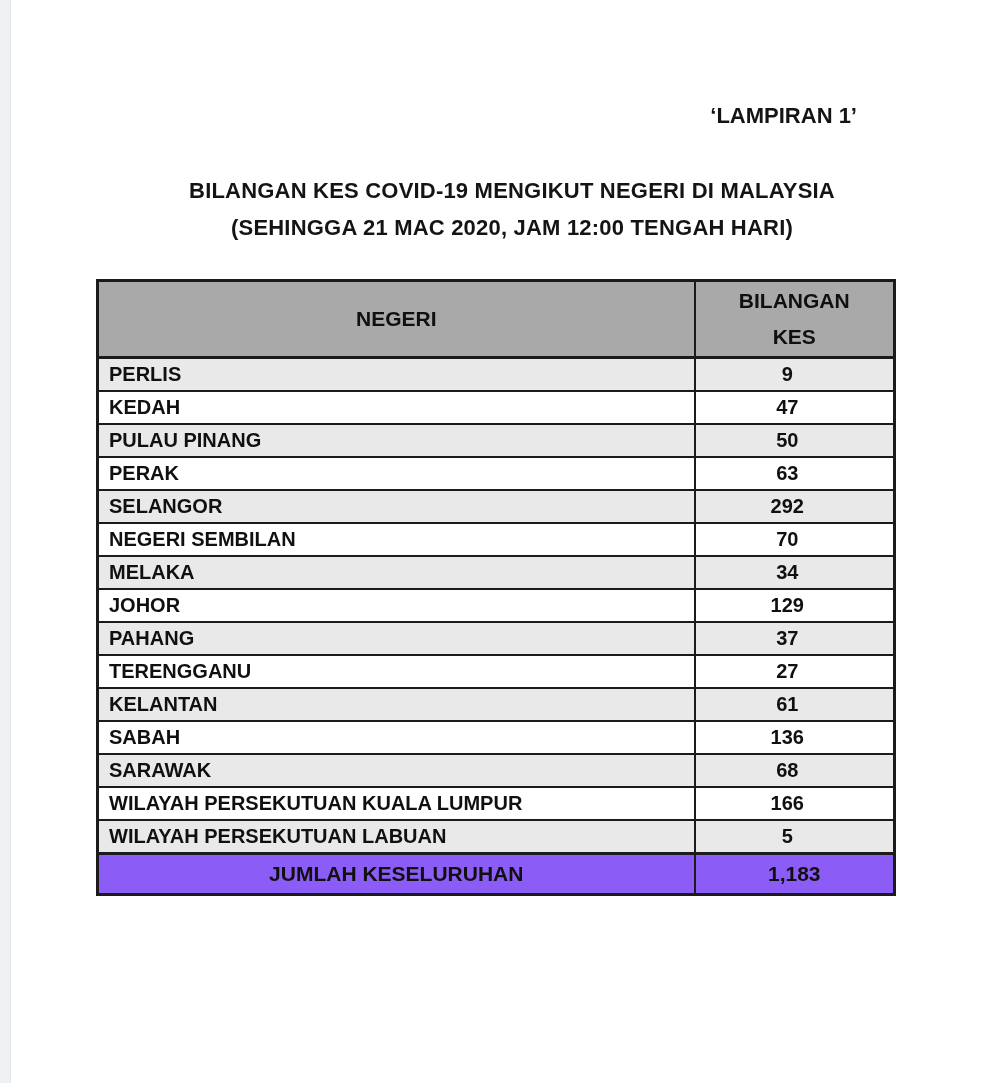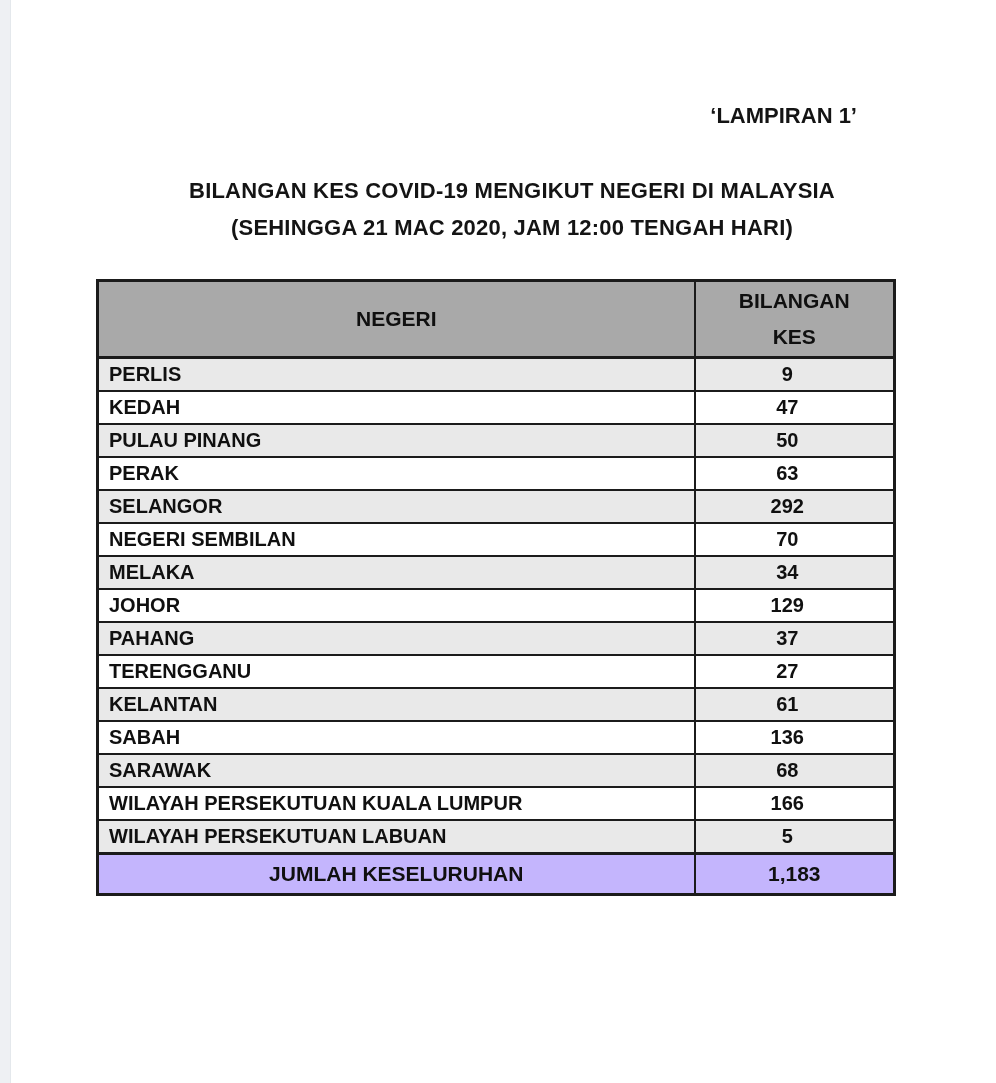--- a/index.html
+++ b/index.html
@@ -81,21 +81,21 @@
     font-weight: 700;
     vertical-align: middle;
     color: #101010;
     padding: 2px 16px 2px 2px;
   }
   table.cases tbody td.state-cell { text-align: left; padding-left: 10px; }
   table.cases tbody td.cases-cell { text-align: center; }
   table.cases tbody tr:nth-child(odd)  { background: #e9e9e9; }
   table.cases tbody tr:nth-child(even) { background: #ffffff; }
   table.cases tfoot td {
-    background: #c4b5fd;
+    background: #8b5cf6;
     height: 36px;
     font-size: 21px;
     font-weight: 700;
     text-align: center;
     vertical-align: middle;
     color: #101010;
     border-top-width: 3px;
   }
 </style>
 </head>

